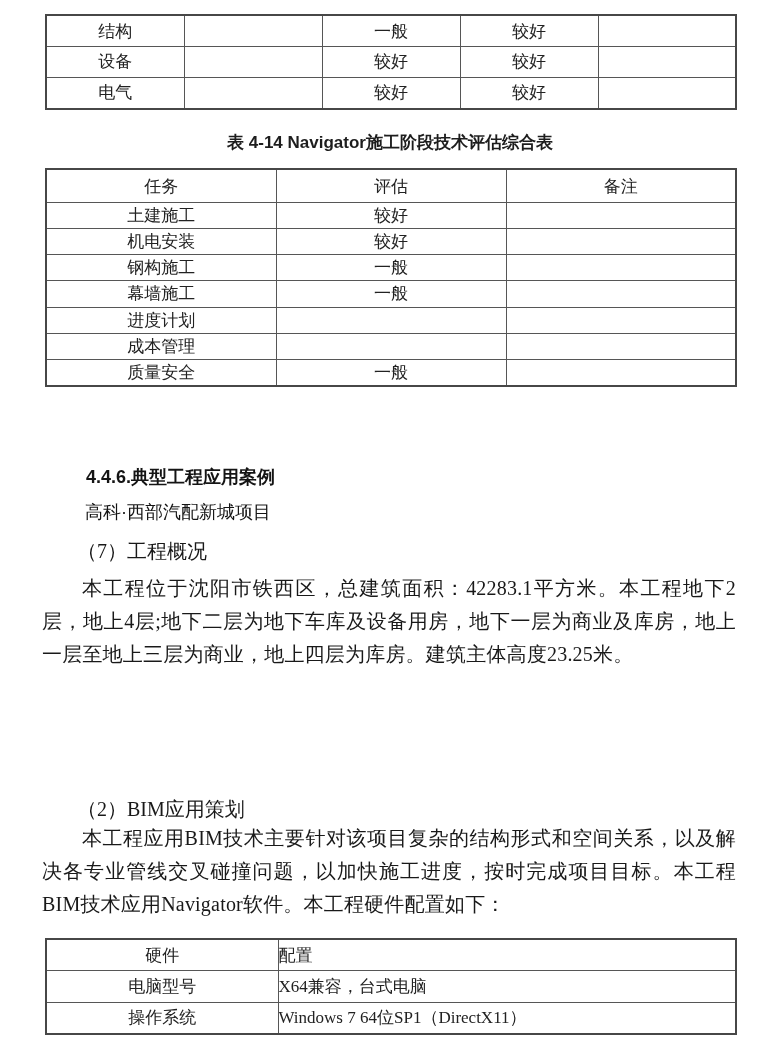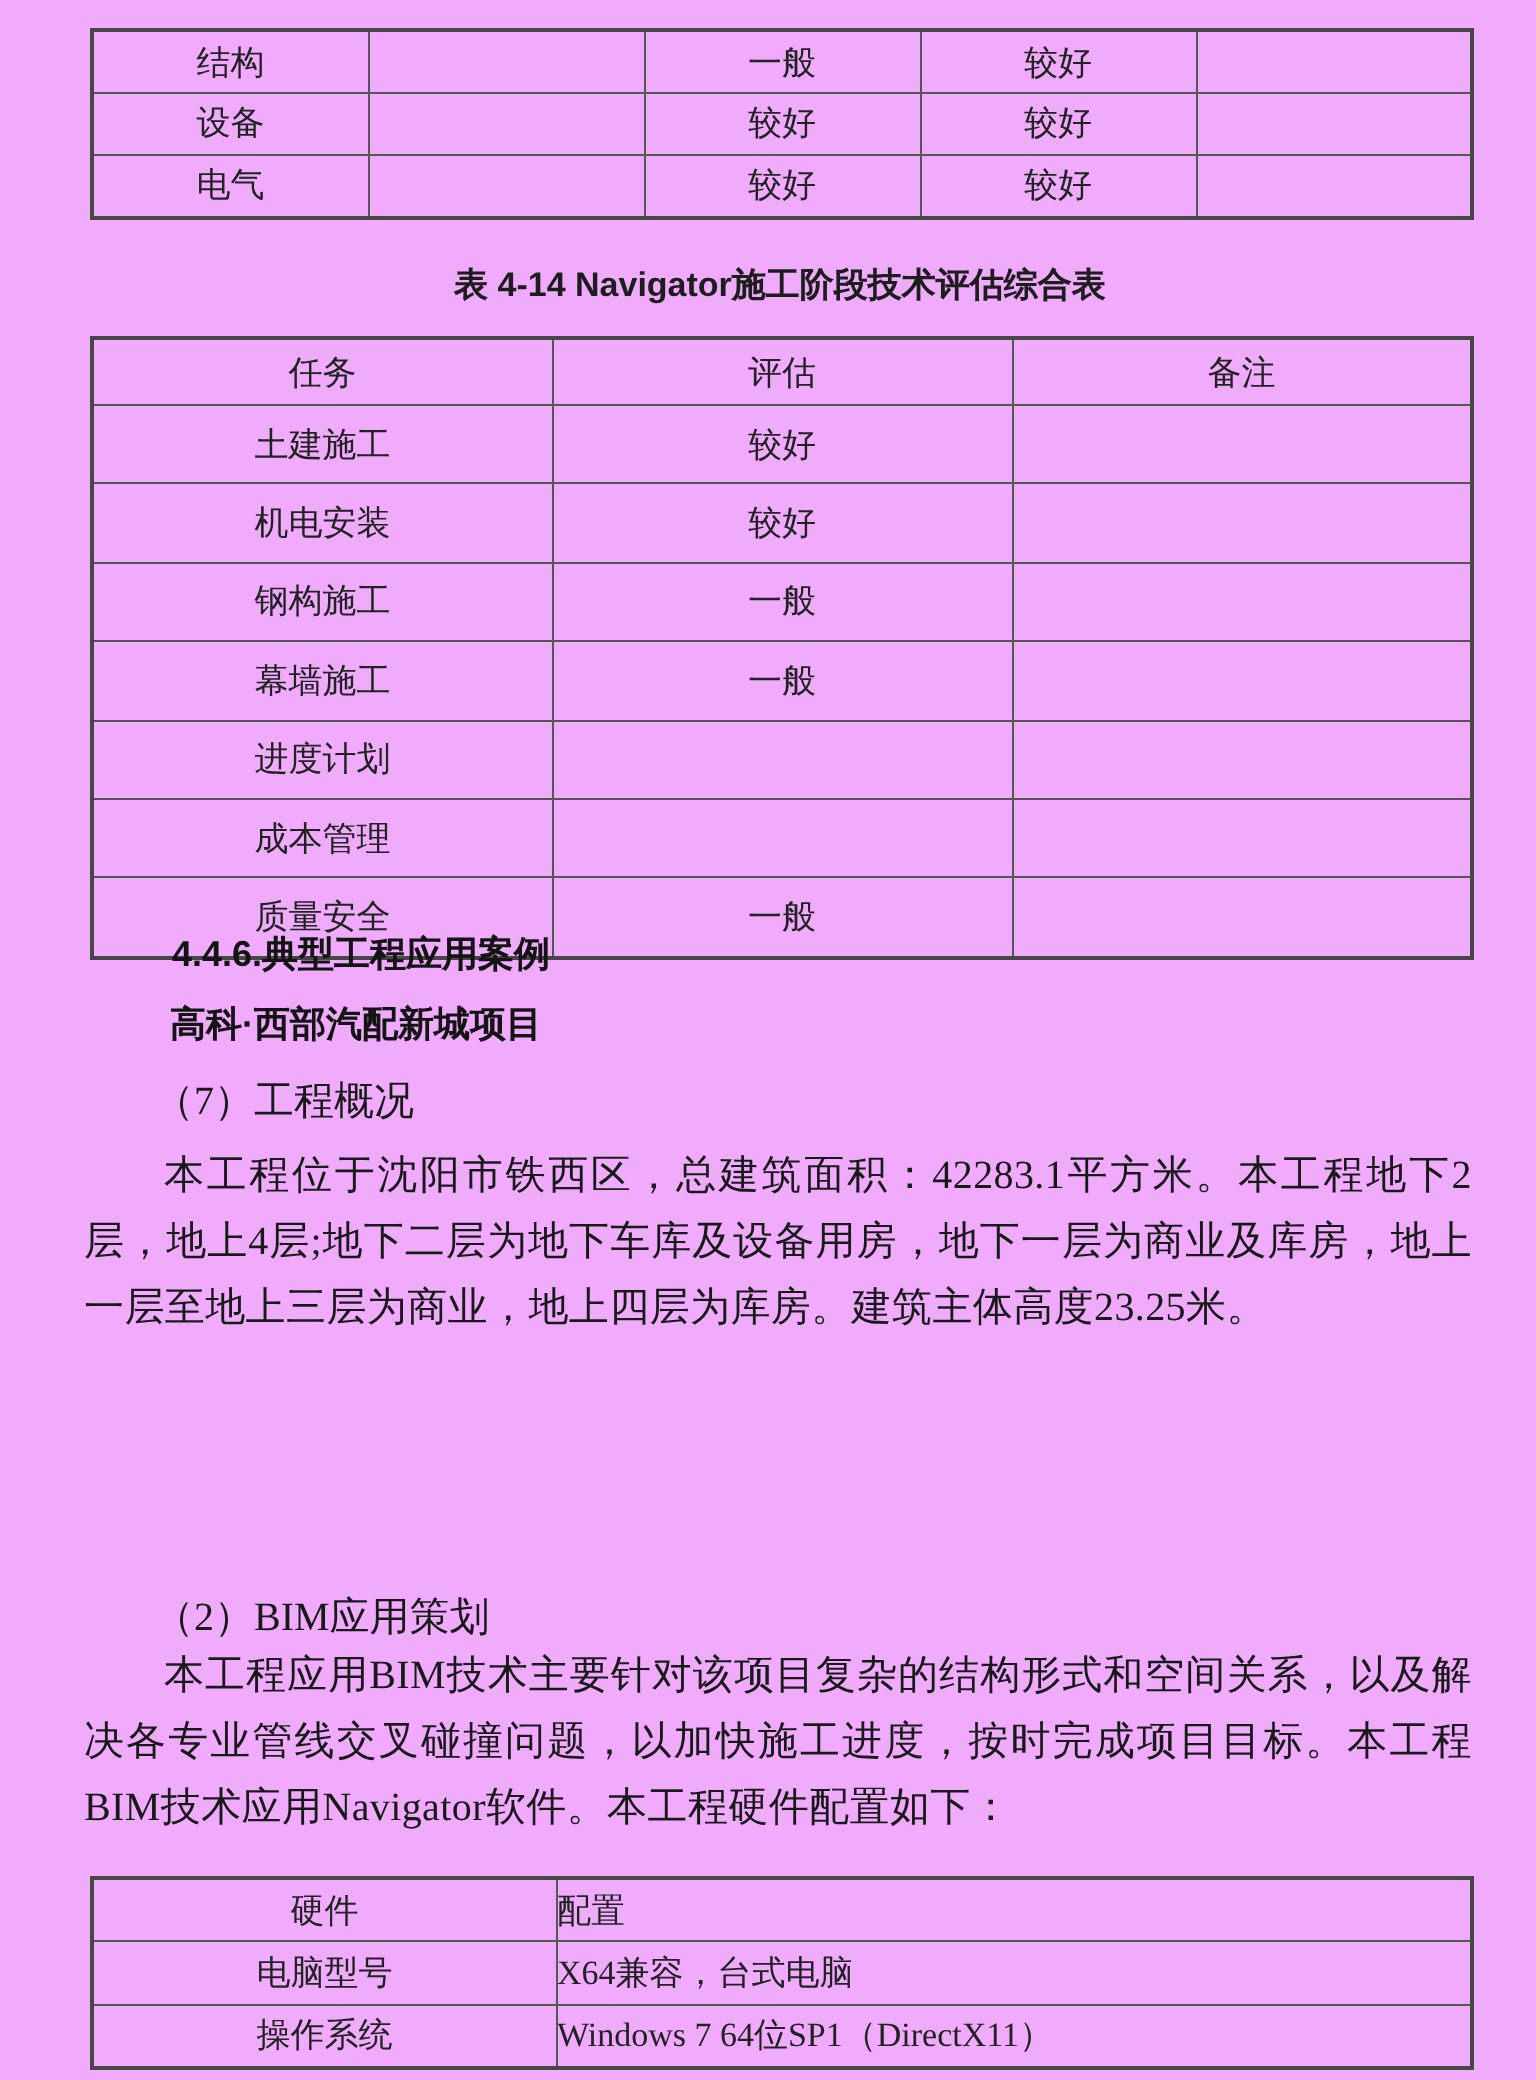--- a/index.html
+++ b/index.html
@@ -1,50 +1,50 @@
 <!DOCTYPE html>
 <html><head>
 <meta charset="utf-8">
 <style>
   html,body{margin:0;padding:0;background:#e8e8e8;}
   .page{
     position:relative;width:768px;height:1040px;margin:0 auto;
-    background:#f0abfc;overflow:hidden;
+    background:#ffffff;overflow:hidden;
     font-family:"Liberation Serif","DejaVu Serif",serif;color:#1b1b1b;
   }
   
   table.doc-table{
     position:absolute;border-collapse:collapse;table-layout:fixed;
     border:2px solid #474747;
   }
   table.doc-table td{
     border:1px solid #565656;text-align:center;vertical-align:middle;
     font-size:17px;padding:0;overflow:hidden;white-space:nowrap;color:#222;
   }
   .top-table{left:45px;top:14px;width:690px;height:96px;}
-  .eval-table{left:45px;top:168px;width:690px;height:312px;}
+  .eval-table{left:45px;top:168px;width:690px;height:219px;}
   .eval-table tr.hdr td{height:32px;}
   .hw-table{left:45px;top:938px;width:690px;height:97px;}
   .hw-table td.val{text-align:left;}
   
   .caption{
     position:absolute;left:45px;top:134px;width:690px;text-align:center;
     font-family:"Liberation Sans","DejaVu Sans",sans-serif;
     font-weight:600;font-size:17px;line-height:1.1;color:#1d1d1d;
   }
   
   .h-section{
     position:absolute;left:86px;top:468px;
     font-family:"Liberation Sans","DejaVu Sans",sans-serif;
     font-weight:bold;font-size:18px;line-height:1;color:#141414;
   }
   .h-project{
     position:absolute;left:85px;top:503px;
     font-family:"Liberation Sans","DejaVu Sans",sans-serif;
-    font-weight:bold;font-size:18px;line-height:1;color:#141414;
+    font-weight:normal;font-size:18px;line-height:1;color:#141414;
   }
   .h-sub{
     position:absolute;left:77px;font-size:20px;line-height:1.1;color:#191919;
   }
   .sub1{top:540px;}
   .sub2{top:798px;}
   
   .para{
     position:absolute;left:42px;width:694px;
     font-size:20px;line-height:33px;text-align:justify;text-indent:2em;

